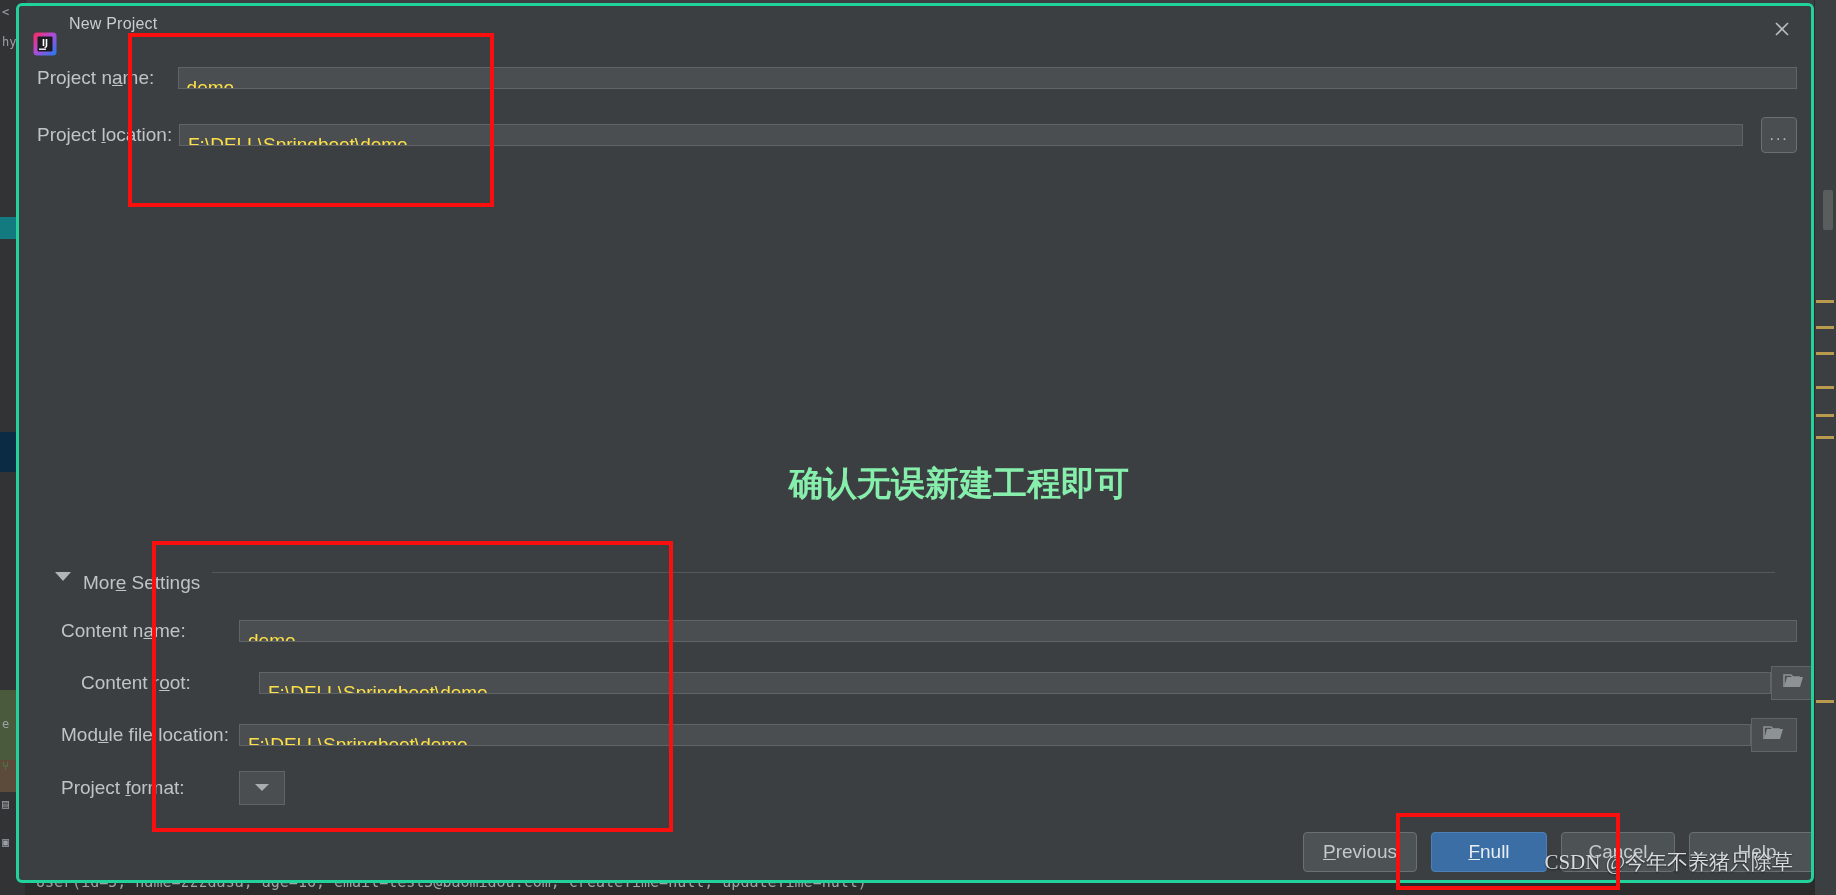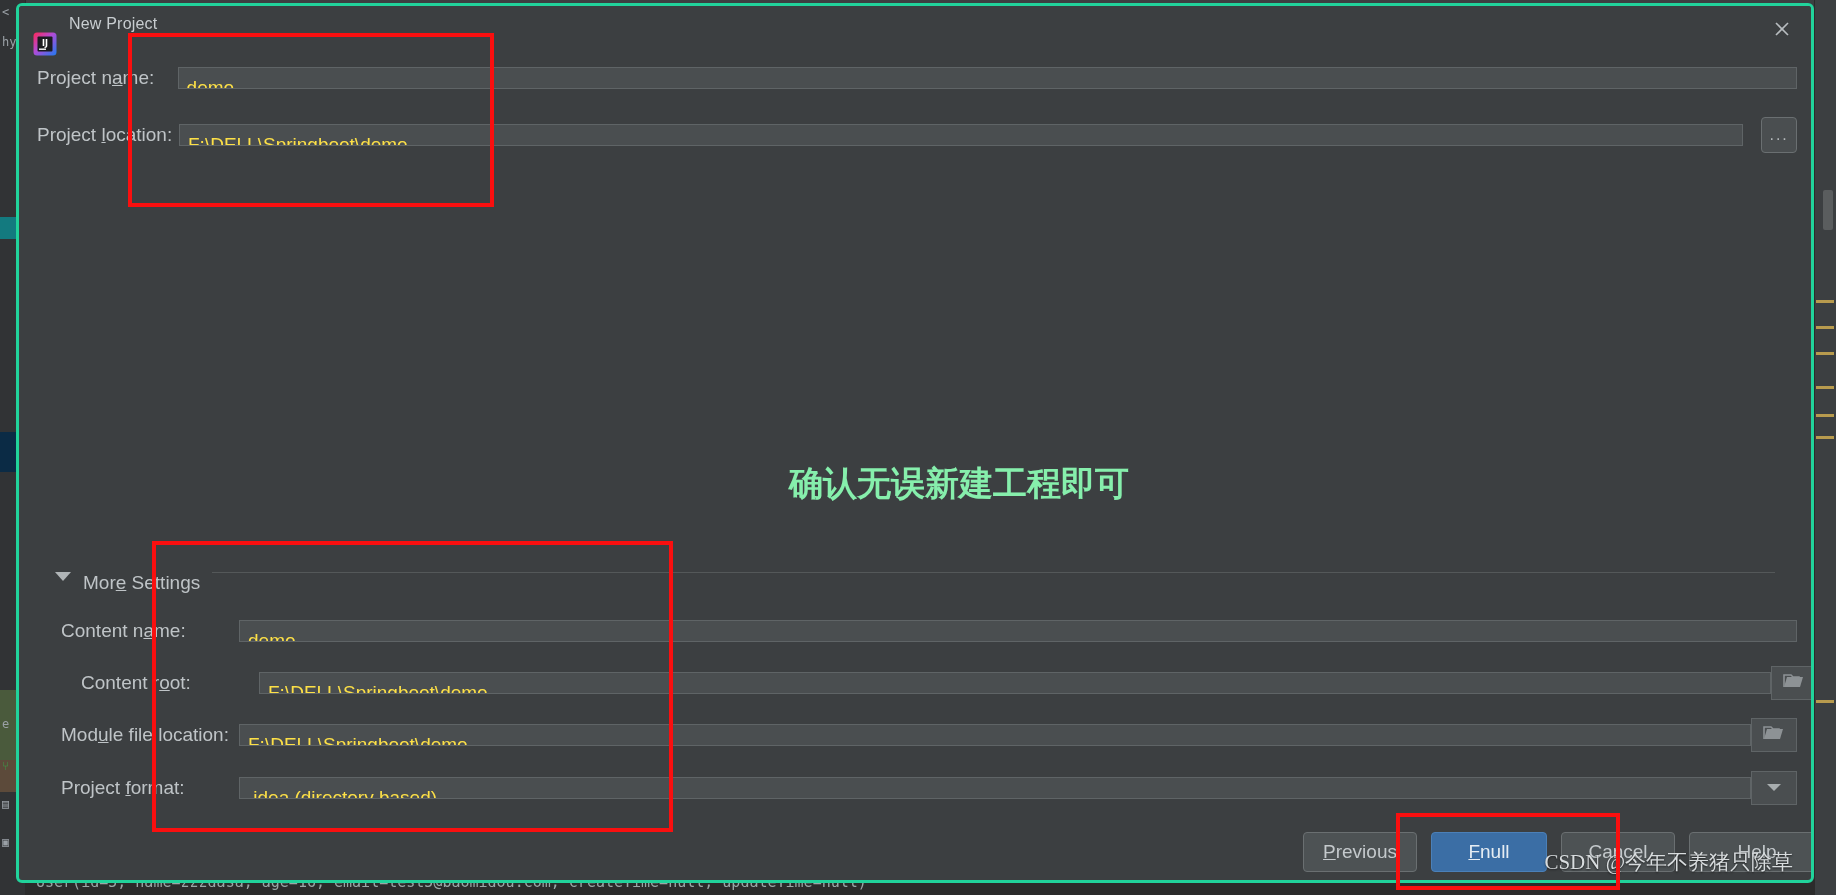--- a/index.html
+++ b/index.html
@@ -397,21 +397,20 @@
           <path d="M1 15 V3 H8 L10 5 H16 V7" fill="none" stroke="#8d9295" stroke-width="1.6"></path>
         </svg>
       </span>
     </div>
   </div>
 
   <div class="form-row" style="left:42px; top:765px; width:1736px;">
     <span class="field-label" style="width:178px;">
       <span>Project </span><u>f</u><span>ormat:</span>
     </span>
-    <div class="text-field" style="width:1512px;">.idea (directory based)</div>
     <div class="dropdown-btn">
       <span>
         <svg width="18" height="12" viewBox="0 0 18 12">
           <path d="M2 3 L9 10 L16 3 Z" fill="#a8adaf"></path>
         </svg>
       </span>
     </div>
   </div>
 
   <div class="dlg-button" style="left:1284px; top:826px; width:114px;">

